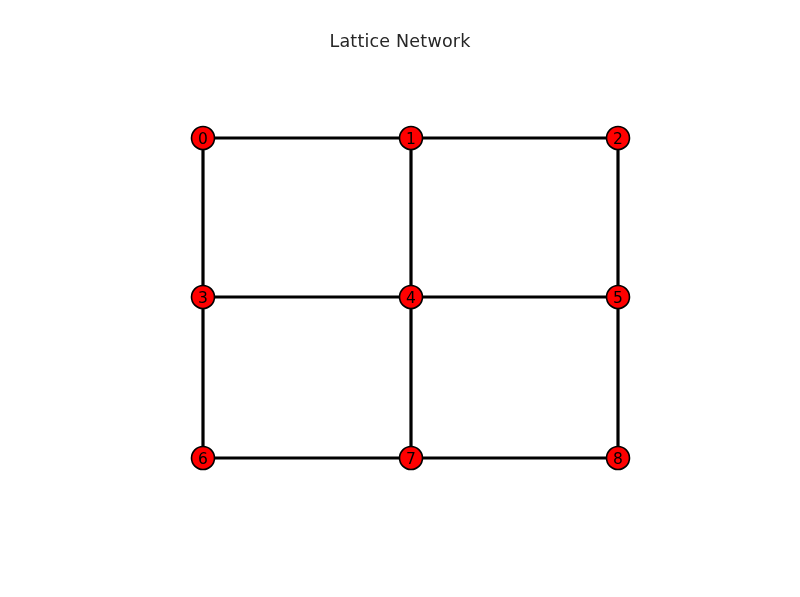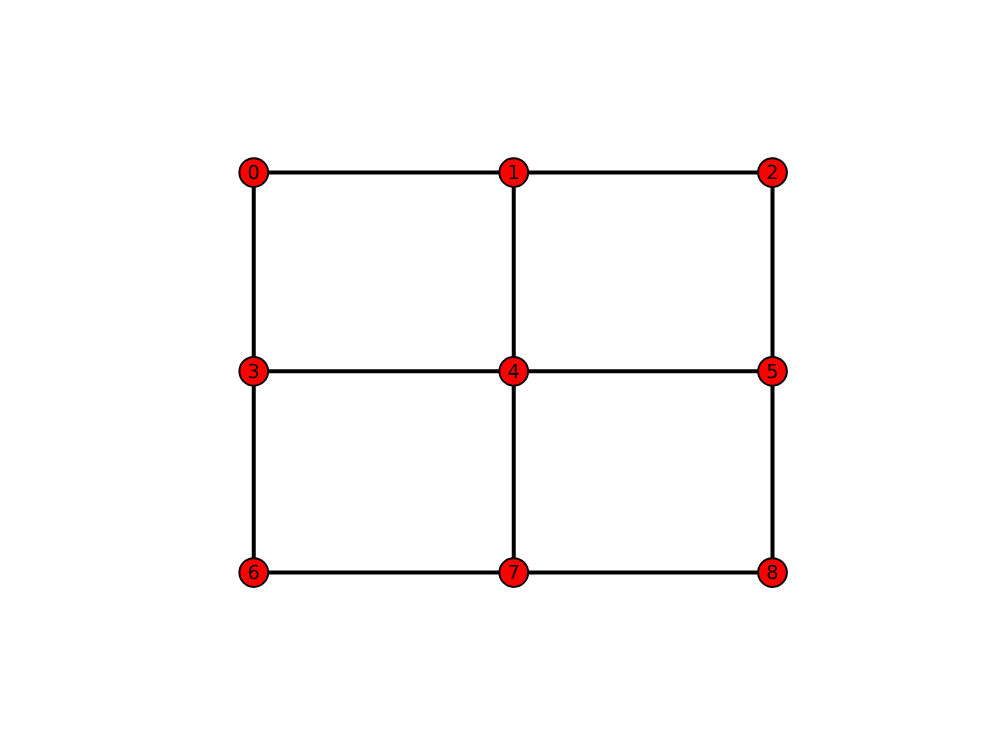--- a/index.html
+++ b/index.html
@@ -56,20 +56,21 @@
     text-anchor: middle;
     dominant-baseline: central;
     user-select: none;
   }
 </style>
 </head>
 <body>
 
 <div id="figure">
 
+  <div id="chart-title">Lattice Network</div>
 
   <svg id="graph-svg" viewBox="0 0 800 597">
     <g id="edge-layer">
         <line x1="203" y1="138" x2="411" y2="138" class="graph-edge" stroke="#000000" stroke-width="3.2"></line>
         <line x1="411" y1="138" x2="618" y2="138" class="graph-edge" stroke="#000000" stroke-width="3.2"></line>
         <line x1="203" y1="297" x2="411" y2="297" class="graph-edge" stroke="#000000" stroke-width="3.2"></line>
         <line x1="411" y1="297" x2="618" y2="297" class="graph-edge" stroke="#000000" stroke-width="3.2"></line>
         <line x1="203" y1="458" x2="411" y2="458" class="graph-edge" stroke="#000000" stroke-width="3.2"></line>
         <line x1="411" y1="458" x2="618" y2="458" class="graph-edge" stroke="#000000" stroke-width="3.2"></line>
         <line x1="203" y1="138" x2="203" y2="297" class="graph-edge" stroke="#000000" stroke-width="3.2"></line>

